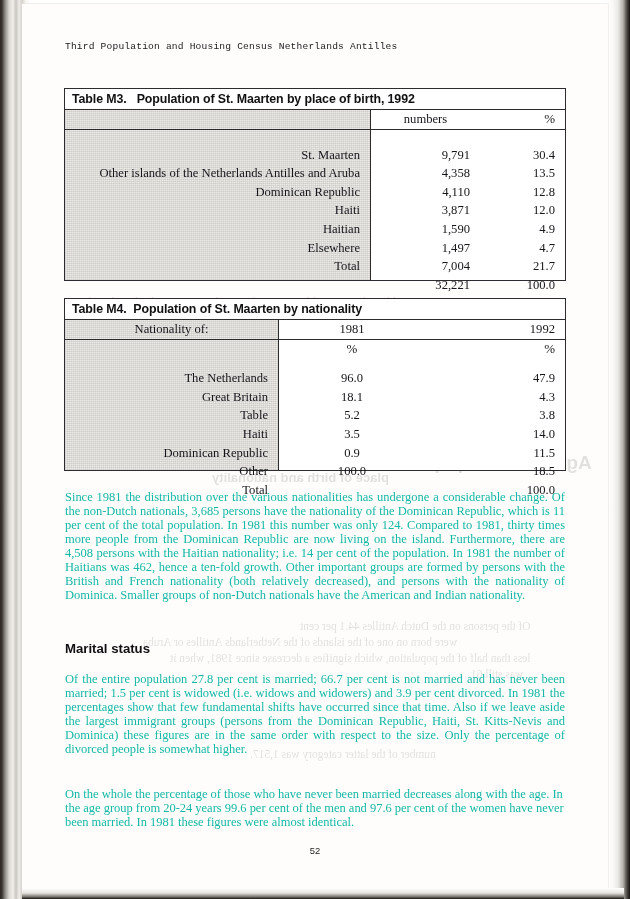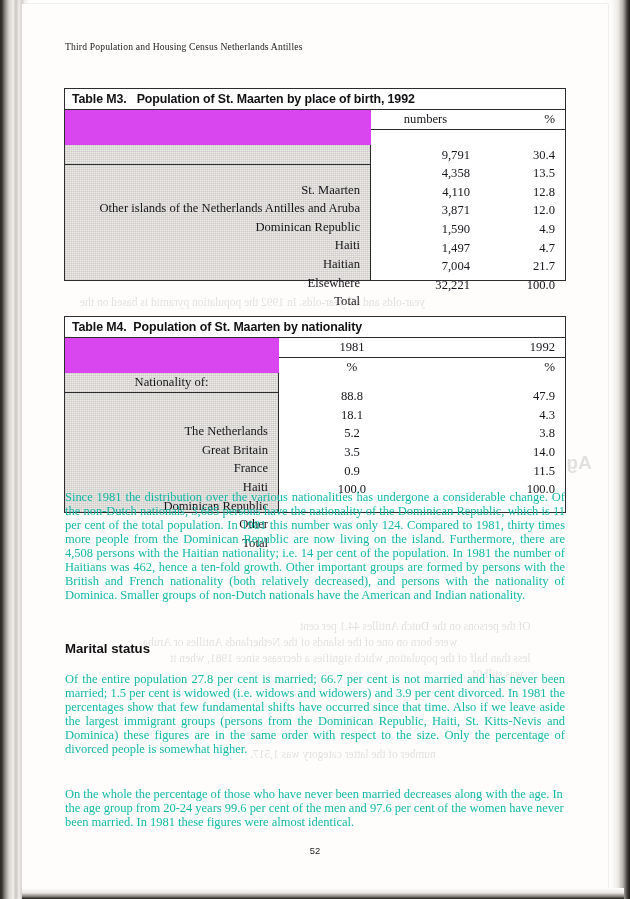--- a/index.html
+++ b/index.html
@@ -53,36 +53,36 @@
   #content {
     position: absolute;
     left: 0; top: 0;
     width: 630px; height: 899px;
     color: #19181a;
   }
 
   .doc-header {
     position: absolute;
     left: 65px; top: 41px;
-    font-family: Liberation Serif, serif;
+    font-family: Liberation Mono, monospace;
     font-size: 9.6px;
     letter-spacing: 0.18px;
     color: #1c1b1d;
     white-space: nowrap;
   }
 
   
   .table-block {
     position: absolute;
     box-sizing: border-box;
     border: 1.4px solid #2c2b2d;
-    background: #d946ef;
+    background: #22c55e;
   }
   #table-m3 { left: 64px; top: 88px; width: 502px; height: 193px; }
-  #table-m4 { left: 64px; top: 316px; width: 502px; height: 197px; }
+  #table-m4 { left: 64px; top: 298px; width: 502px; height: 173px; }
 
   .tbl-title {
     box-sizing: border-box;
     height: 21px;
     border-bottom: 1.3px solid #2c2b2d;
     background: #ffffff;
     font-family: "Liberation Sans", sans-serif;
     font-weight: bold;
     font-size: 12.4px;
     color: #111013;
@@ -98,21 +98,20 @@
     width: 100%;
     height: calc(100% - 21px);
   }
   .col-labels {
     box-sizing: border-box;
     background:
       repeating-linear-gradient(0deg, rgba(150,147,143,0.20) 0px, rgba(150,147,143,0.20) 1px, rgba(255,255,255,0) 1px, rgba(255,255,255,0) 2px),
       repeating-linear-gradient(90deg, rgba(150,147,143,0.16) 0px, rgba(150,147,143,0.16) 1px, rgba(255,255,255,0) 1px, rgba(255,255,255,0) 2px),
       #eceae7;
     position: relative;
-    margin-top: 35px;
   }
   .col-nums {
     box-sizing: border-box;
     background: #ffffff;
     position: relative;
     flex: 1;
     display: flex;
   }
   #m3-labels { width: 306px; border-right: 1.3px solid #2c2b2d; }
   #m4-labels { width: 214px; border-right: 1.3px solid #2c2b2d; }
@@ -275,47 +274,48 @@
 
   <div class="table-block" id="table-m4">
     <div class="tbl-title">Table M4.  Population of St. Maarten by nationality</div>
     <div class="tbl-grid">
       <div class="col-labels" id="m4-labels">
         <div class="cell c hrule">Nationality of:</div>
         <div class="cell">&nbsp;</div>
         <div class="spacer-sm"></div>
         <div class="cell r">The Netherlands</div>
         <div class="cell r">Great Britain</div>
-        <div class="cell r">France</div>
+        <div class="cell r">Table</div>
         <div class="cell r">Haiti</div>
         <div class="cell r">Dominican Republic</div>
         <div class="cell r">Other</div>
         <div class="cell r">Total</div>
       </div>
       <div class="col-nums">
         <div class="numcol" id="m4-c1">
           <div class="cell c hrule">1981</div>
           <div class="cell c pct">%</div>
           <div class="spacer-sm"></div>
-          <div class="cell c">88.8</div>
+          <div class="cell c">96.0</div>
           <div class="cell c">18.1</div>
           <div class="cell c">5.2</div>
           <div class="cell c">3.5</div>
           <div class="cell c">0.9</div>
           <div class="cell c">100.0</div>
         </div>
         <div class="numcol" id="m4-c2">
           <div class="cell r hrule">1992</div>
           <div class="cell r pct">%</div>
           <div class="spacer-sm"></div>
           <div class="cell r">47.9</div>
           <div class="cell r">4.3</div>
           <div class="cell r">3.8</div>
           <div class="cell r">14.0</div>
           <div class="cell r">11.5</div>
+          <div class="cell r">18.5</div>
           <div class="cell r">100.0</div>
         </div>
       </div>
     </div>
   </div>
 
   <div class="para" id="para-nationality">Since 1981 the distribution over the various nationalities has undergone a considerable change. Of the non-Dutch nationals, 3,685 persons have the nationality of the Dominican Republic, which is 11 per cent of the total population. In 1981 this number was only 124. Compared to 1981, thirty times more people from the Dominican Republic are now living on the island. Furthermore, there are 4,508 persons with the Haitian nationality; i.e. 14 per cent of the population. In 1981 the number of Haitians was 462, hence a ten-fold growth. Other important groups are formed by persons with the British and French nationality (both relatively decreased), and persons with the nationality of Dominica. Smaller groups of non-Dutch nationals have the American and Indian nationality.</div>
 
   <div class="section-heading">Marital status</div>
 

